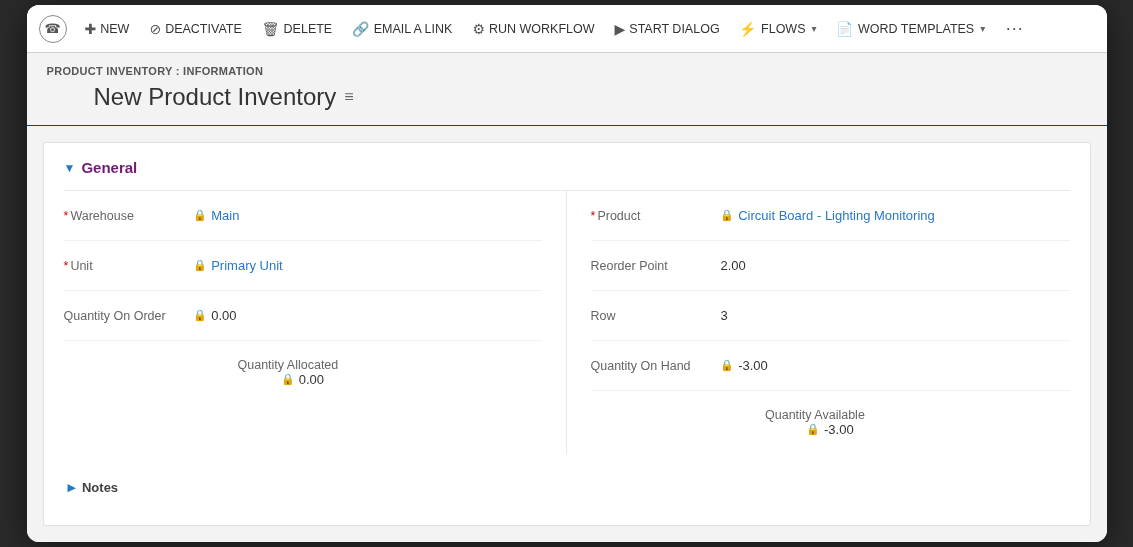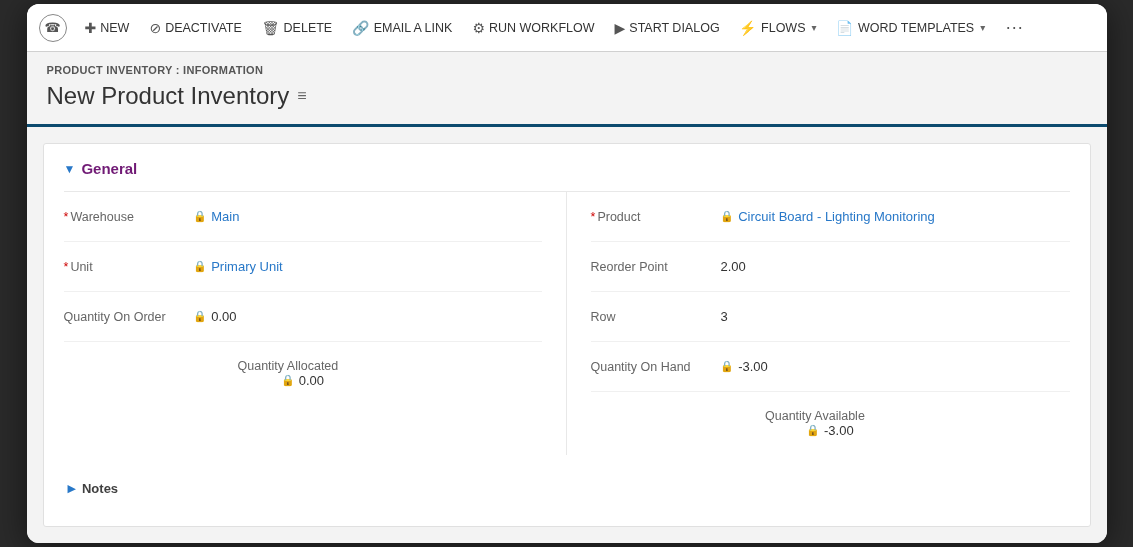--- a/index.html
+++ b/index.html
@@ -62,37 +62,38 @@
       cursor: pointer;
       border: none;
       background: none;
       border-radius: 3px;
     }
 
     
     .page-header {
       background: #f3f3f3;
       padding: 12px 20px 14px 20px;
-      border-bottom: 3px solid #0c4a6e;
+      border-bottom: 1px solid #0c4a6e;
     }
     .breadcrumb {
       font-size: 11px;
       color: #555;
       text-transform: uppercase;
       font-weight: 600;
       letter-spacing: 0.3px;
       margin-bottom: 6px;
     }
     .page-title {
       font-size: 24px;
       color: #333;
       font-weight: 300;
       display: flex;
       align-items: center;
       gap: 8px;
+      margin-left: 47px;
     }
     .page-title .menu-icon {
       font-size: 16px;
       color: #666;
       cursor: pointer;
     }
 
     
     .content {
       background: #f3f3f3;

